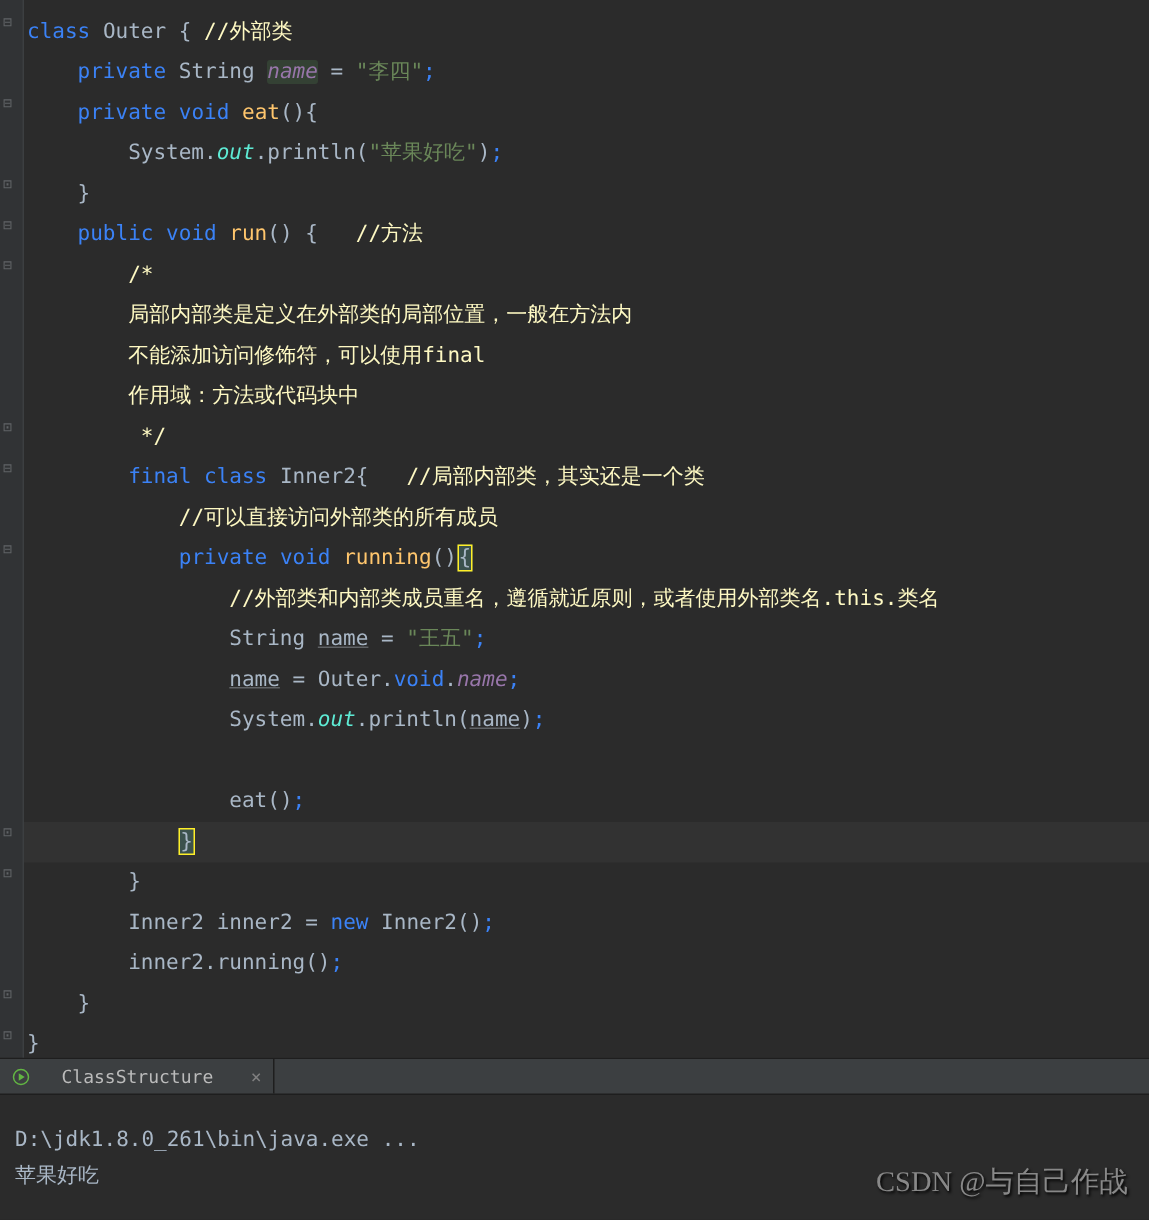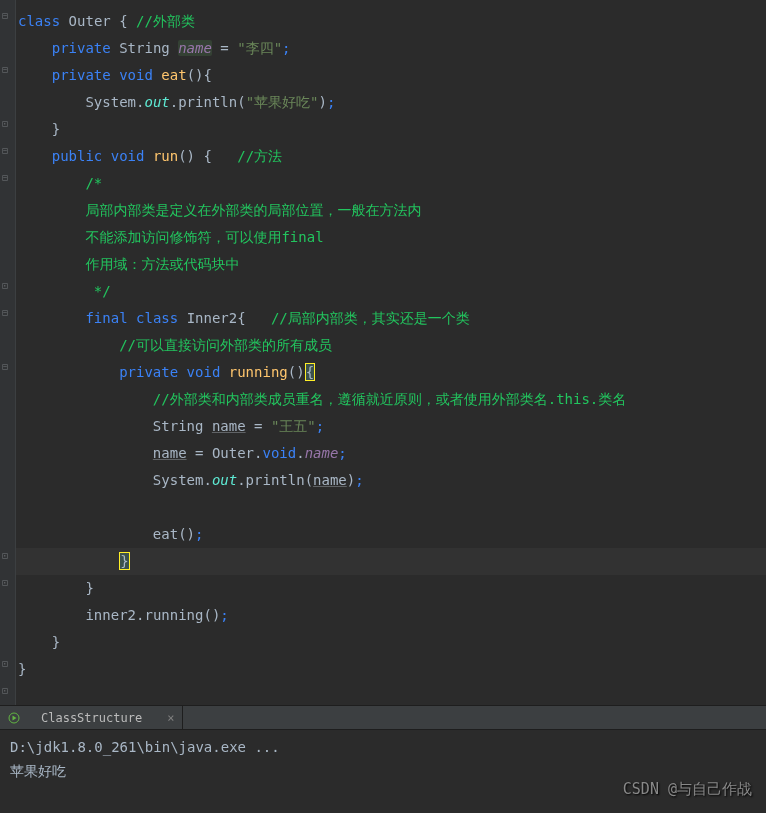--- a/index.html
+++ b/index.html
@@ -41,21 +41,21 @@
       padding-left: 2px;
       white-space: pre;
       height: 27px;
     }
     .line.highlighted {
       background: #323232;
     }
     .kw { color: #3b82f6; }
     .method-decl { color: #ffc66d; }
     .str { color: #6a8759; }
-    .comment { color: #22c55e; }
+    .comment { color: #fef9c3; }
     .field { color: #9876aa; font-style: italic; }
     .static-field { color: #5eead4; font-style: italic; }
     .name-hl { background: #344134; border-radius: 2px; }
     .brace-match { background: #3b514d; border: 1px solid #ffef28; }
     .underline { text-decoration: underline; text-decoration-color: #606366; }
     
     .tab-bar {
       height: 25px;
       background: #3c3f41;
       border-top: 1px solid #1e1e1e;
@@ -77,33 +77,34 @@
       width: 12px;
       height: 12px;
     }
     .close-x {
       color: #808080;
       font-size: 12px;
       margin-left: 4px;
     }
     .console {
       background: #2b2b2b;
-      padding: 5px 10px;
+      padding: 18px 10px;
       line-height: 24px;
       color: #a9b7c6;
       height: 83px;
       position: relative;
     }
     .watermark {
       position: absolute;
       right: 14px;
       bottom: 12px;
       color: #888888;
-      font-size: 15px;
+      font-size: 19px;
       text-shadow: 1px 1px 2px #000;
+      font-family: Liberation Serif, serif;
     }
   </style>
 </head>
 <body>
 
 <div class="editor-area">
   <div class="gutter">
     <span class="fold-marker" style="top:10px">⊟</span>
     <span class="fold-marker" style="top:64px">⊟</span>
     <span class="fold-marker" style="top:118px">⊡</span>
@@ -133,20 +134,21 @@
     <div class="line">            <span class="comment">//可以直接访问外部类的所有成员</span></div>
     <div class="line">            <span class="kw">private</span> <span class="kw">void</span> <span class="method-decl">running</span><span>()</span><span class="brace-match">{</span></div>
     <div class="line">                <span class="comment">//外部类和内部类成员重名，遵循就近原则，或者使用外部类名.this.类名</span></div>
     <div class="line">                <span>String</span> <span class="underline">name</span> <span>=</span> <span class="str">"王五"</span><span class="kw">;</span></div>
     <div class="line">                <span class="underline">name</span> <span>=</span> <span>Outer</span><span>.</span><span class="kw">void</span><span>.</span><span class="field">name</span><span class="kw">;</span></div>
     <div class="line">                <span>System</span><span>.</span><span class="static-field">out</span><span>.</span><span>println</span><span>(</span><span class="underline">name</span><span>)</span><span class="kw">;</span></div>
     <div class="line"><span></span></div>
     <div class="line">                <span>eat</span><span>()</span><span class="kw">;</span></div>
     <div class="line highlighted">            <span class="brace-match">}</span></div>
     <div class="line">        <span>}</span></div>
+    <div class="line">        <span>Inner2</span> <span>inner2</span> <span>=</span> <span class="kw">new</span> <span>Inner2</span><span>()</span><span class="kw">;</span></div>
     <div class="line">        <span>inner2</span><span>.</span><span>running</span><span>()</span><span class="kw">;</span></div>
     <div class="line">    <span>}</span></div>
     <div class="line"><span>}</span></div>
   </div>
 </div>
 
 <div class="tab-bar">
   <div class="tab">
     <svg class="tab-icon" viewBox="0 0 12 12">
         <circle cx="6" cy="6" r="5" fill="none" stroke="#62b543" stroke-width="1"></circle>

